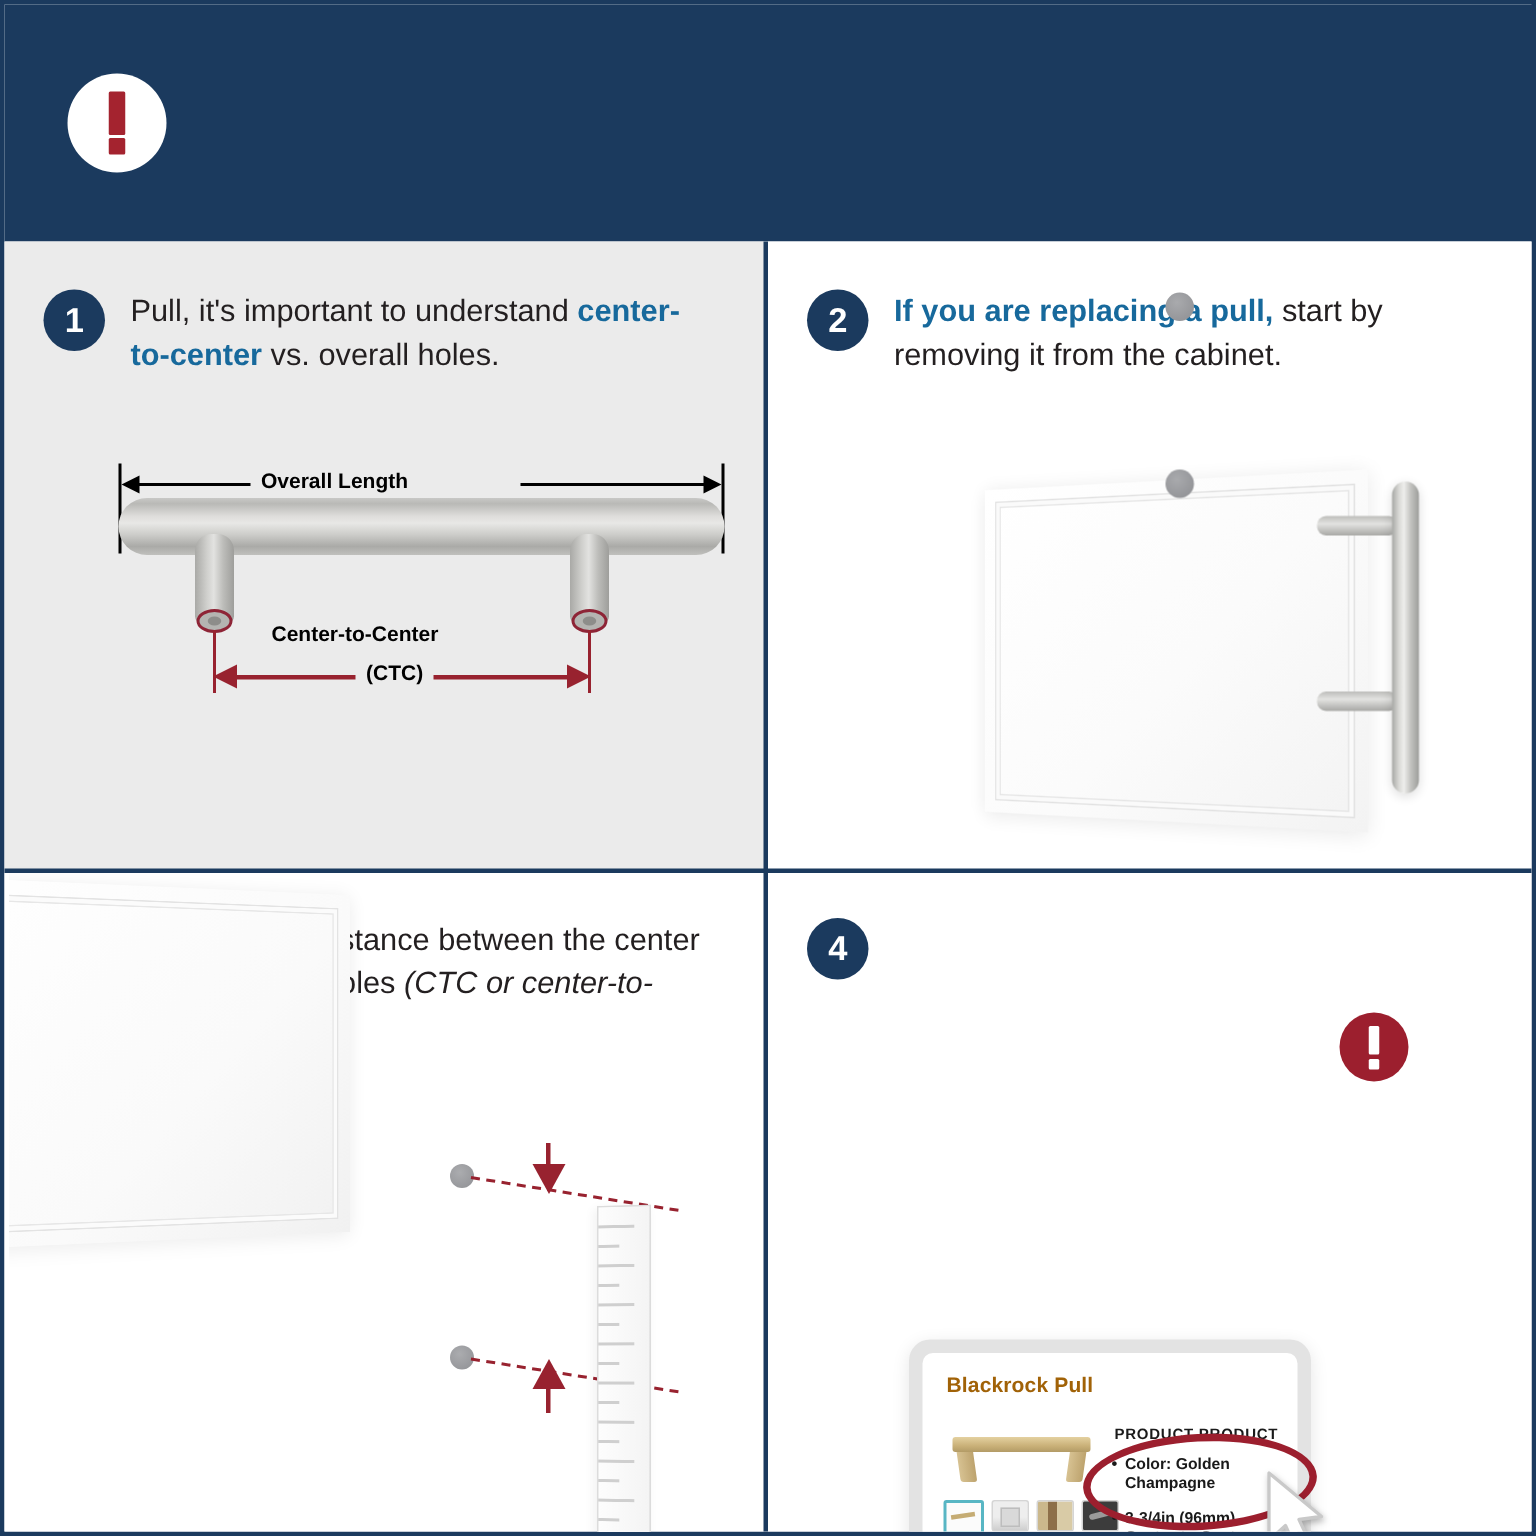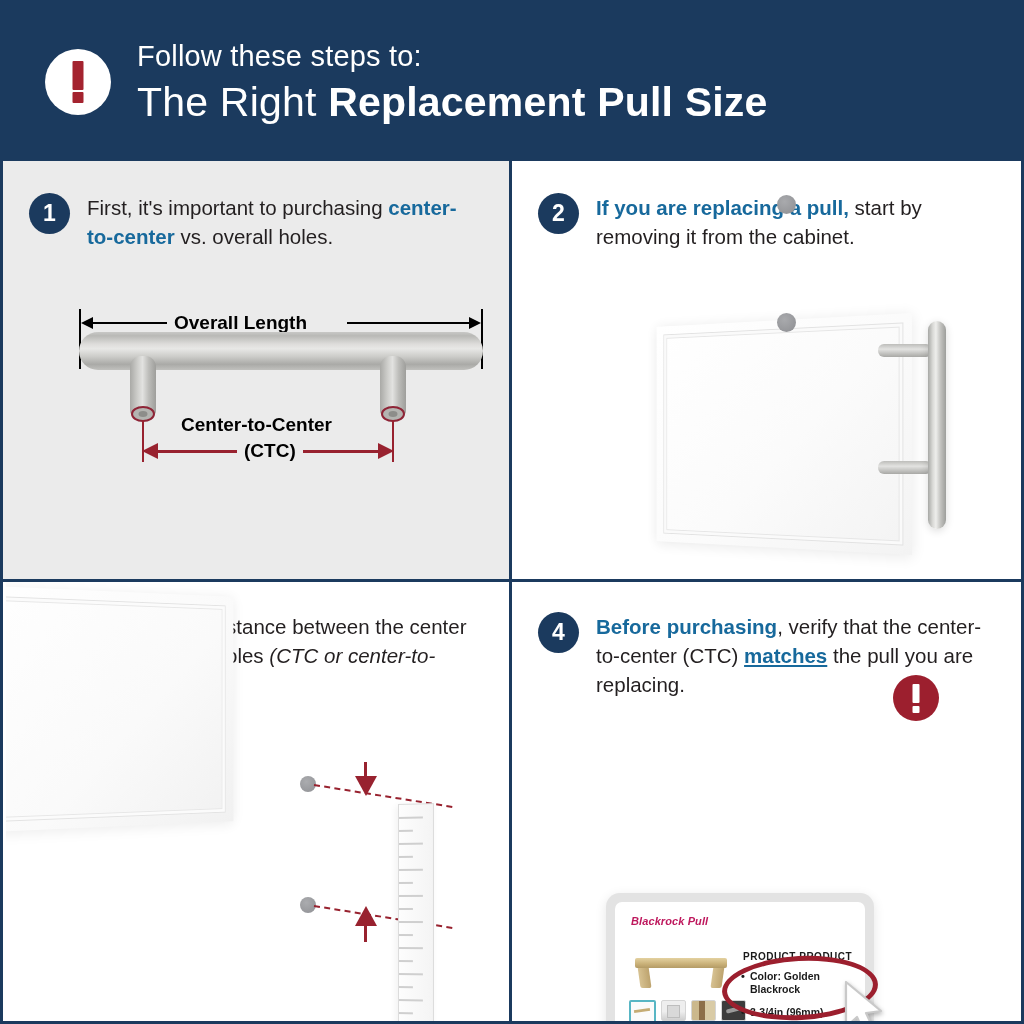--- a/index.html
+++ b/index.html
@@ -77,21 +77,21 @@
   .dim-red{position:absolute;height:2.5px;background:#98222f;}
   .arrow{position:absolute;width:0;height:0;}
   .ar-l-blk{border-top:6px solid transparent;border-bottom:6px solid transparent;
             border-right:12px solid #000;}
   .ar-r-blk{border-top:6px solid transparent;border-bottom:6px solid transparent;
             border-left:12px solid #000;}
   .ar-l-red{border-top:8px solid transparent;border-bottom:8px solid transparent;
             border-right:16px solid #98222f;}
   .ar-r-red{border-top:8px solid transparent;border-bottom:8px solid transparent;
             border-left:16px solid #98222f;}
-  .dimlabel{position:absolute;font-size:19px;font-weight:700;color:#000;
+  .dimlabel{position:absolute;font-size:14px;font-weight:700;color:#000;
             background:#ebebeb;padding:0 7px;}
   .vext{position:absolute;width:2px;background:#98222f;}
 
   
   #p2 .step-head{position:absolute;left:26px;top:32px;width:420px;}
   .cab2{position:absolute;left:100px;top:152px;width:300px;height:242px;
         background:linear-gradient(135deg,#ffffff 0%,#fbfbfb 55%,#f3f3f3 100%);
         box-shadow:0 2px 14px rgba(0,0,0,.09);
         transform:perspective(640px) rotateY(-16deg);transform-origin:right center;}
   .cab2 .inner{position:absolute;left:9px;top:9px;right:9px;bottom:9px;
@@ -141,22 +141,22 @@
         border-bottom:20px solid #98222f;}
   .ar-stem{position:absolute;width:3px;background:#98222f;}
 
   
   #p4 .step-head{position:absolute;left:26px;top:30px;width:460px;}
   .monitor{position:absolute;left:94px;top:311px;width:268px;height:198px;
         background:#e3e3e3;border-radius:14px;
         box-shadow:0 3px 12px rgba(0,0,0,.10);}
   .screen{position:absolute;left:9px;top:9px;right:9px;bottom:12px;
         background:#ffffff;border-radius:7px;overflow:hidden;}
-  .prod-title{position:absolute;left:16px;top:13px;font-size:11px;
-        font-weight:600;color:#be185d;letter-spacing:.1px;font-style:italic;}
+  .prod-title{position:absolute;left:16px;top:13px;font-size:14px;
+        font-weight:600;color:#a16207;letter-spacing:.1px;}
   .prod-img{position:absolute;left:18px;top:46px;width:96px;height:44px;}
   .gold-pull{position:absolute;left:2px;top:10px;width:92px;height:10px;
         background:linear-gradient(to bottom,#e4d1a0,#c9b078 60%,#b39b66);
         border-radius:2px;}
   .gold-leg{position:absolute;width:11px;height:22px;top:18px;
         background:linear-gradient(to right,#d7c292,#bda36e);border-radius:0 0 2px 2px;}
   .gold-leg.l{left:6px;transform:skewX(8deg);}
   .gold-leg.r{left:79px;transform:skewX(-8deg);}
   .thumbs{position:absolute;left:14px;top:98px;display:flex;gap:5px;}
   .thumb{width:23px;height:19px;border:1px solid #d5d5d5;border-radius:2px;
@@ -195,32 +195,28 @@
 </head>
 <body>
 
 <div id="page">
 
   <div class="header">
     <div class="hdr-badge">
       <div class="bang"></div>
       <div class="dot"></div>
     </div>
-    <div class="hdr-text">
-      <div class="hdr-kicker">Follow these steps to:</div>
-      <div class="hdr-title"><span>The Right </span><b>Replacement Pull Size</b></div>
-    </div>
   </div>
 
   <div class="grid">
 
     <div class="panel" id="p1">
       <div class="step-head">
         <div class="step-circle">1</div>
-        <div class="step-copy"><span>First, it's important to purchasing </span><span class="hl">center-to-center</span><span> vs. overall holes.</span></div>
+        <div class="step-copy"><span>Pull, it's important to understand </span><span class="hl">center-to-center</span><span> vs. overall holes.</span></div>
       </div>
 
       <div class="pull-fig">
 
         <div class="tick ol-tick-l"></div>
         <div class="tick ol-tick-r"></div>
         <div class="dimline" style="left:58px;width:132px;"></div>
         <div class="dimline" style="left:318px;width:130px;"></div>
         <div class="arrow ar-l-blk" style="left:52px;top:21px;"></div>
         <div class="arrow ar-r-blk" style="left:440px;top:21px;"></div>
@@ -267,21 +263,20 @@
     <div class="panel" id="p3">
       <div class="step-head">
         <div class="step-circle">3</div>
         <div class="step-copy"><span class="hl">Measure</span><span> the distance between the center of both screw holes </span><span class="ital">(CTC or center-to-center).</span></div>
       </div>
     </div>
 
     <div class="panel" id="p4">
       <div class="step-head">
         <div class="step-circle">4</div>
-        <div class="step-copy"><span class="hl">Before purchasing</span><span>, verify that the center-to-center (CTC) </span><span class="hl-u">matches</span><span> the pull you are replacing.</span></div>
       </div>
 
       <div class="monitor">
         <div class="screen">
           <div class="prod-title">Blackrock Pull</div>
 
           <div class="prod-img">
             <div class="gold-leg l"></div>
             <div class="gold-leg r"></div>
             <div class="gold-pull"></div>
@@ -290,21 +285,21 @@
           <div class="thumbs">
             <div class="thumb sel tb1"></div>
             <div class="thumb tb2"></div>
             <div class="thumb tb3"></div>
             <div class="thumb tb4"></div>
           </div>
 
           <div class="details-h">PRODUCT PRODUCT</div>
           <div class="bullets">
             <ul>
-              <li>Color: Golden Blackrock</li>
+              <li>Color: Golden Champagne</li>
               <li>3-3/4in (96mm) Center-to-Center</li>
 
             </ul>
           </div>
         </div>
       </div>
 
       <div class="ellipse"></div>
 
       <svg class="cursor" viewBox="0 0 46 58">

